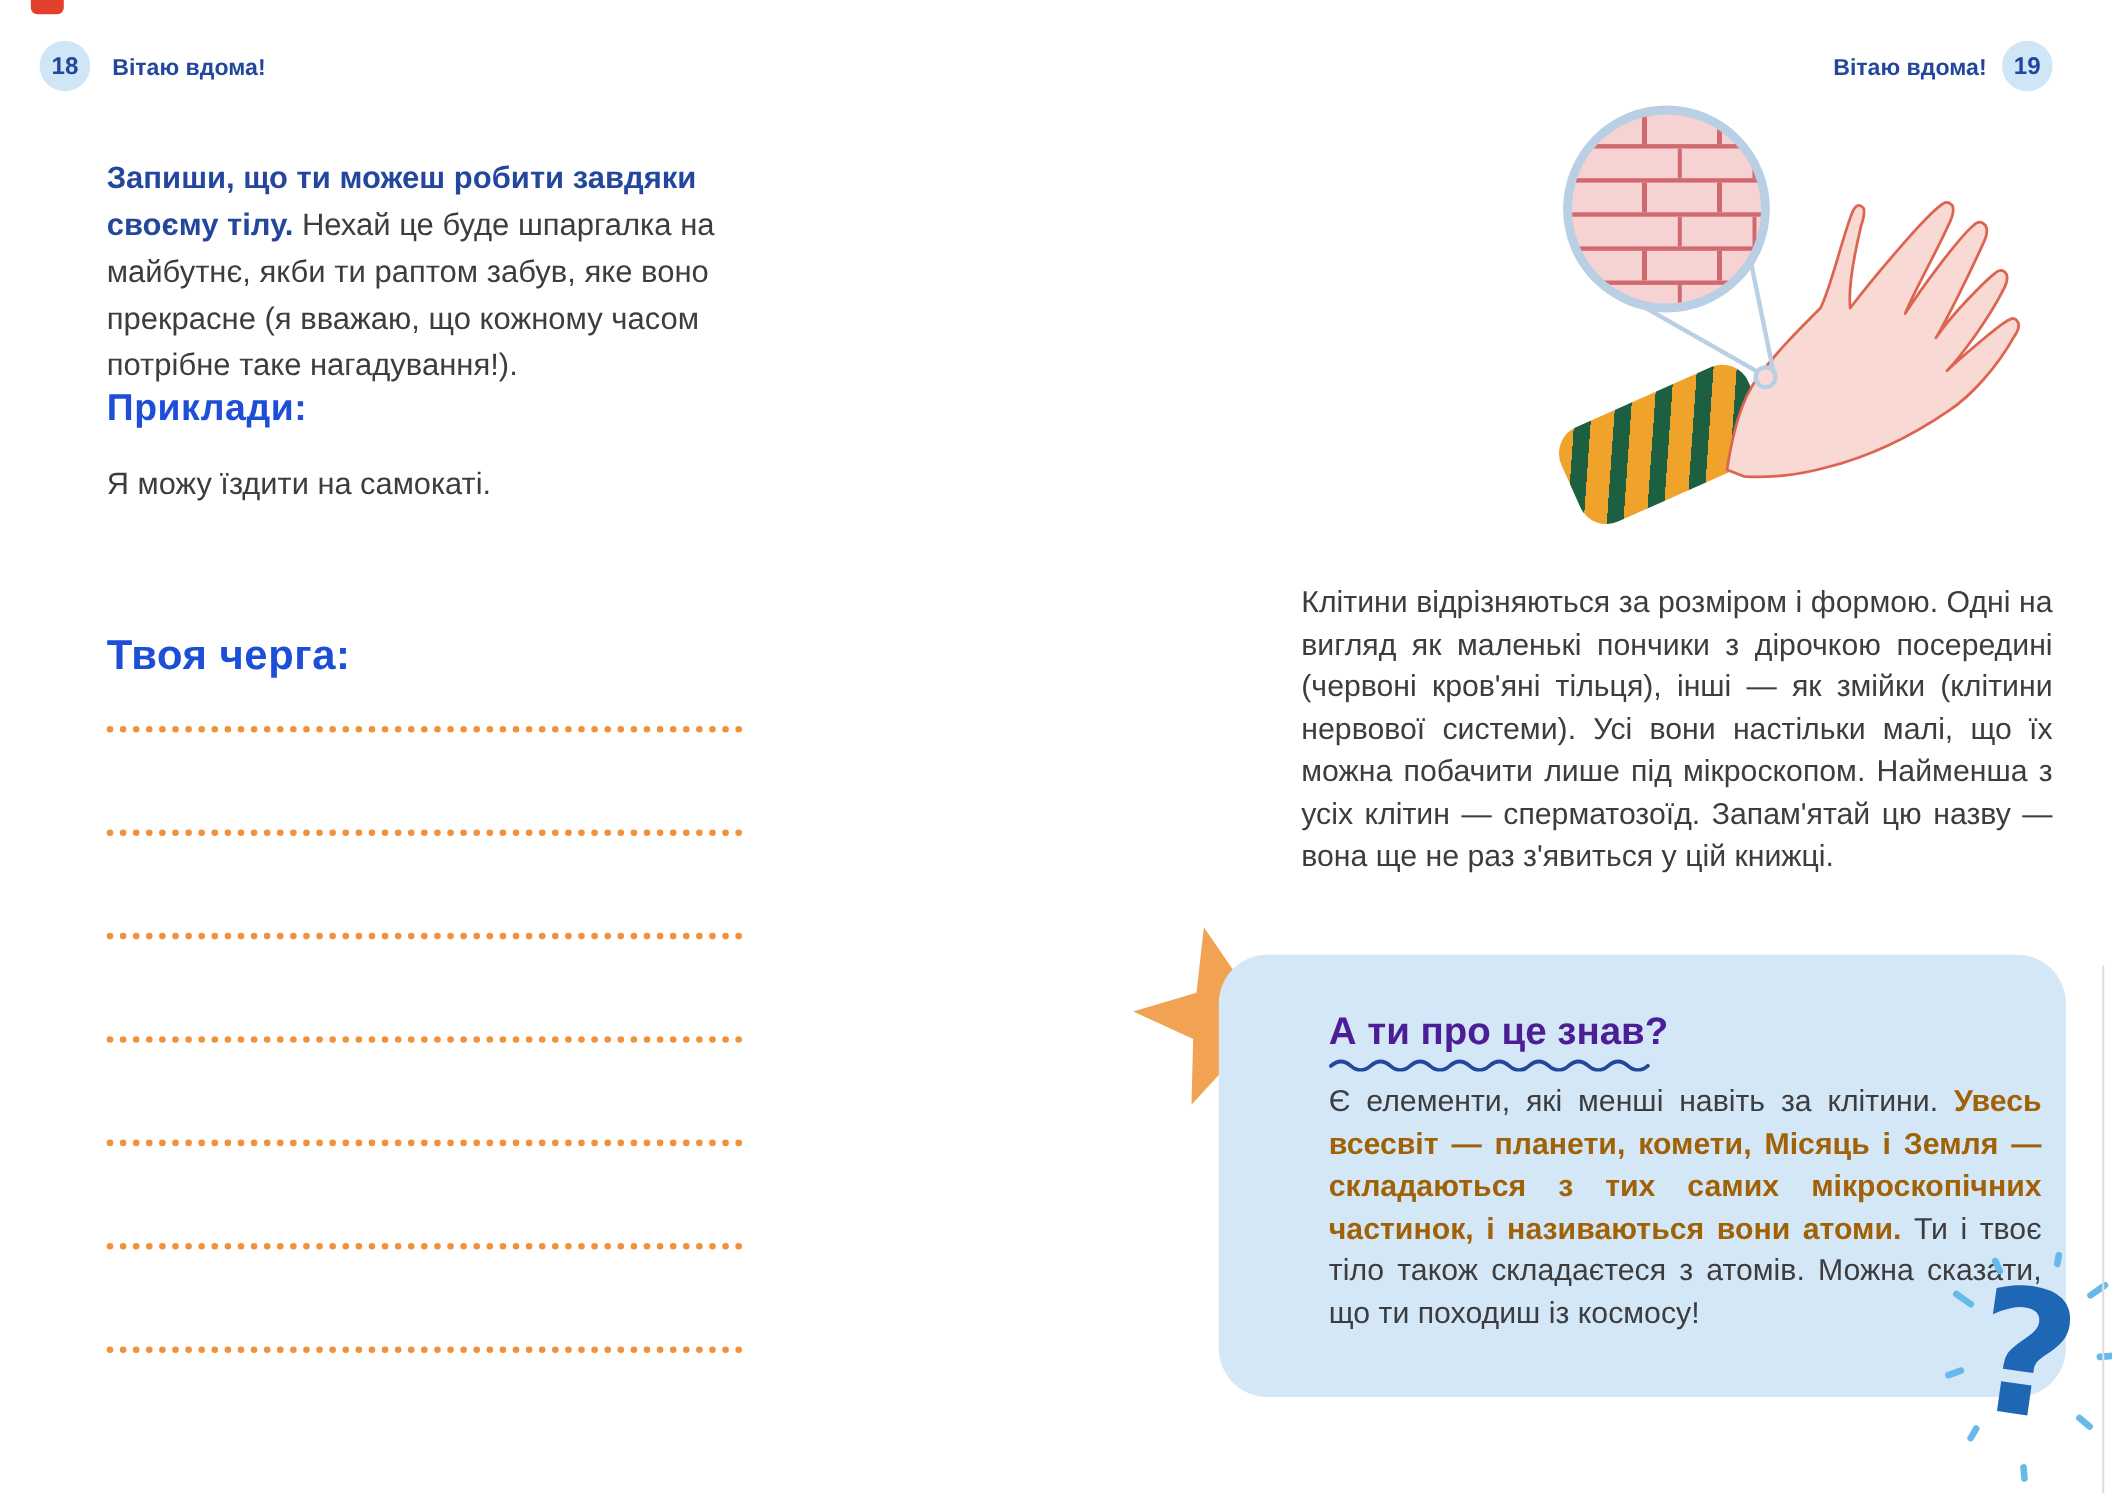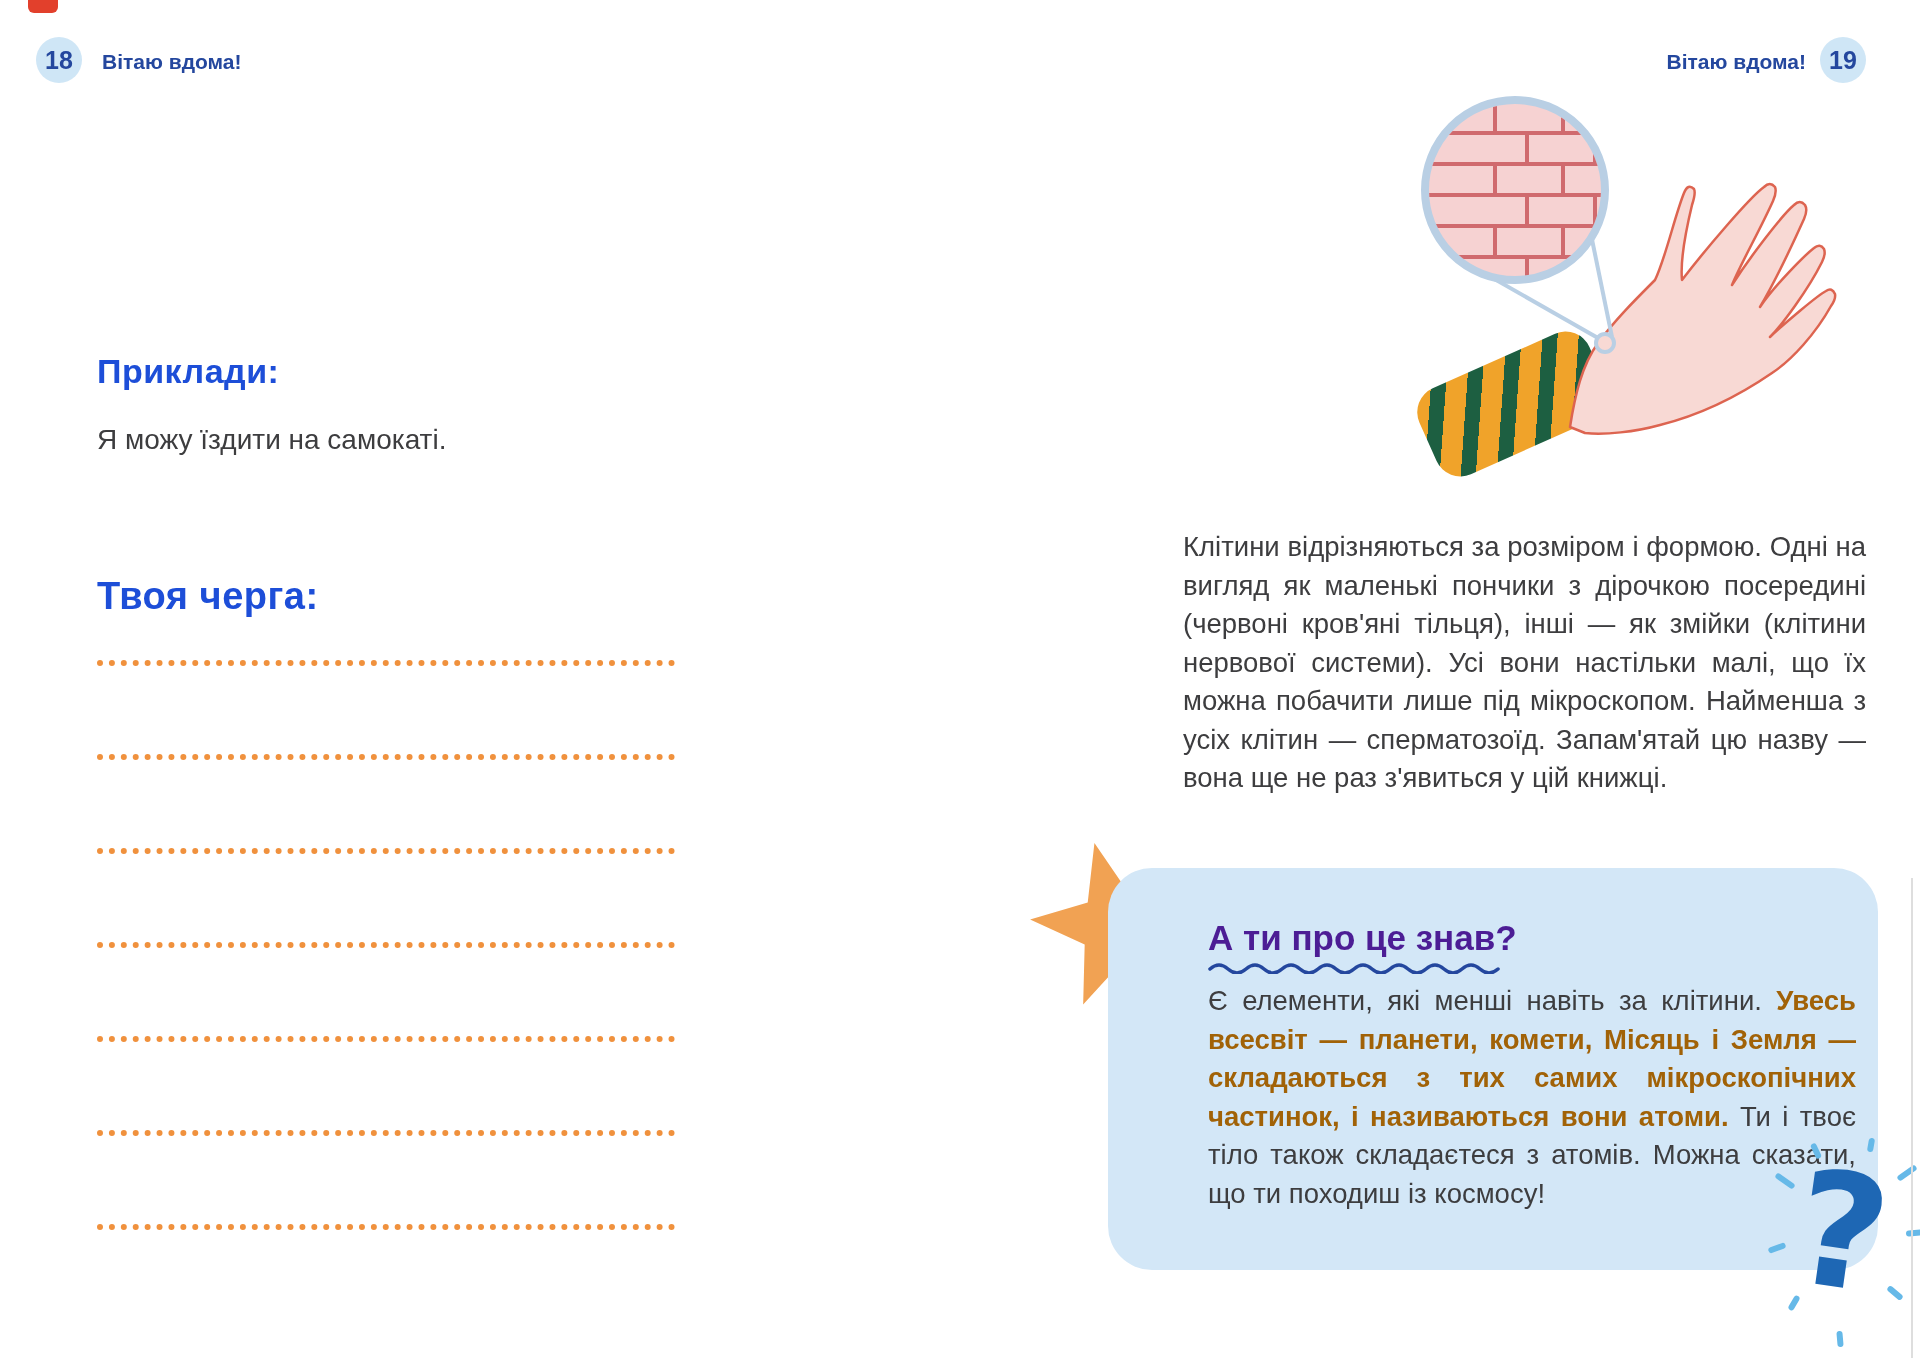--- a/index.html
+++ b/index.html
@@ -8,21 +8,21 @@
     position:relative; width:1920px; height:1358px; background:#ffffff;
     font-family:"Liberation Sans", sans-serif; color:#3d3d3f; overflow:hidden;
   }
 
   
   .red-tab { position:absolute; left:28px; top:0; width:30px; height:13px;
     background:#e2402c; border-radius:0 0 6px 6px; }
 
   
   .page-circle { position:absolute; width:46px; height:46px; border-radius:50%;
-    background:#cfe6f6; color:#24479e; font-weight:bold; font-size:25px;
+    background:#cfe6f6; color:#24479e; font-weight:bold; font-size:22px;
     display:flex; align-items:center; justify-content:center; }
   .circle-left { left:36px; top:37px; }
   .circle-right { left:1820px; top:37px; }
   .running-title { position:absolute; color:#24479e; font-weight:bold; font-size:21px; }
   .rt-left { left:102px; top:50px; }
   .rt-right { left:1500px; top:50px; width:306px; text-align:right; }
 
   
   .lead { position:absolute; left:97px; top:140px; width:608px;
     font-size:28.2px; line-height:42.5px; }
@@ -97,20 +97,21 @@
   <div class="page-circle circle-left">
     <span>18</span>
   </div>
   <div class="running-title rt-left">Вітаю вдома!</div>
 
   <div class="running-title rt-right">Вітаю вдома!</div>
   <div class="page-circle circle-right">
     <span>19</span>
   </div>
 
+  <p class="lead"><b>Запиши, що ти можеш робити завдяки своєму тілу.</b><span> Нехай це буде шпаргалка на майбутнє, якби ти раптом забув, яке воно прекрасне (я вважаю, що кожному часом потрібне таке нагадування!).</span></p>
 
   <h2 class="orange-h h-examples">Приклади:</h2>
 
   <p class="example ex1">Я можу їздити на самокаті.</p>
 
   <h2 class="orange-h h-turn">Твоя черга:</h2>
 
   <div class="write-lines">
       <div class="dotted-line"></div>
       <div class="dotted-line"></div>

